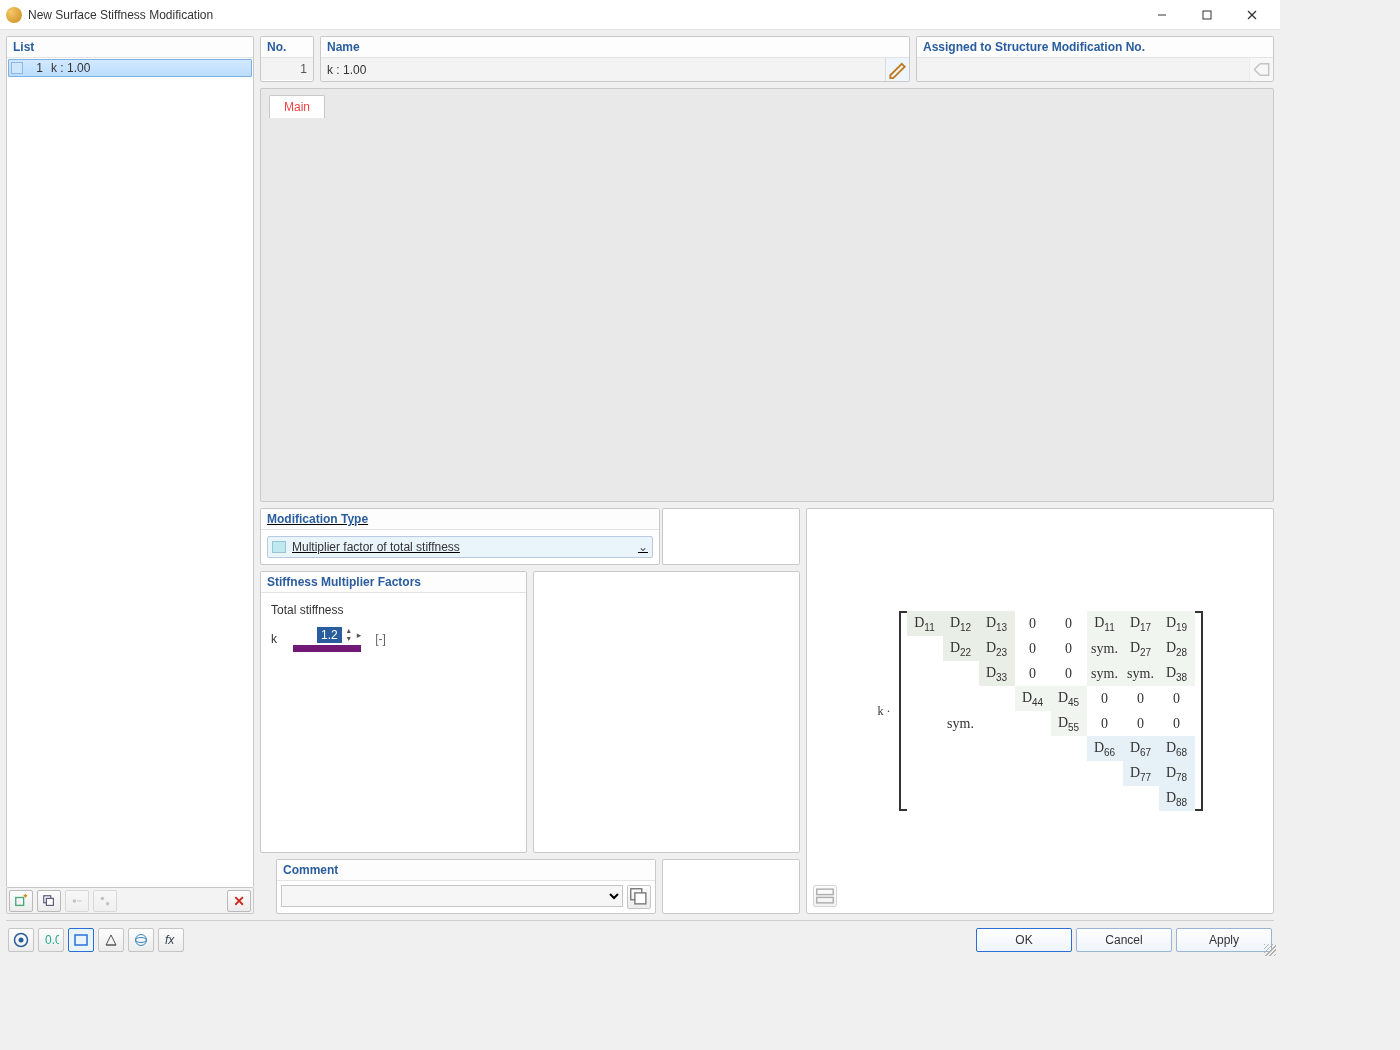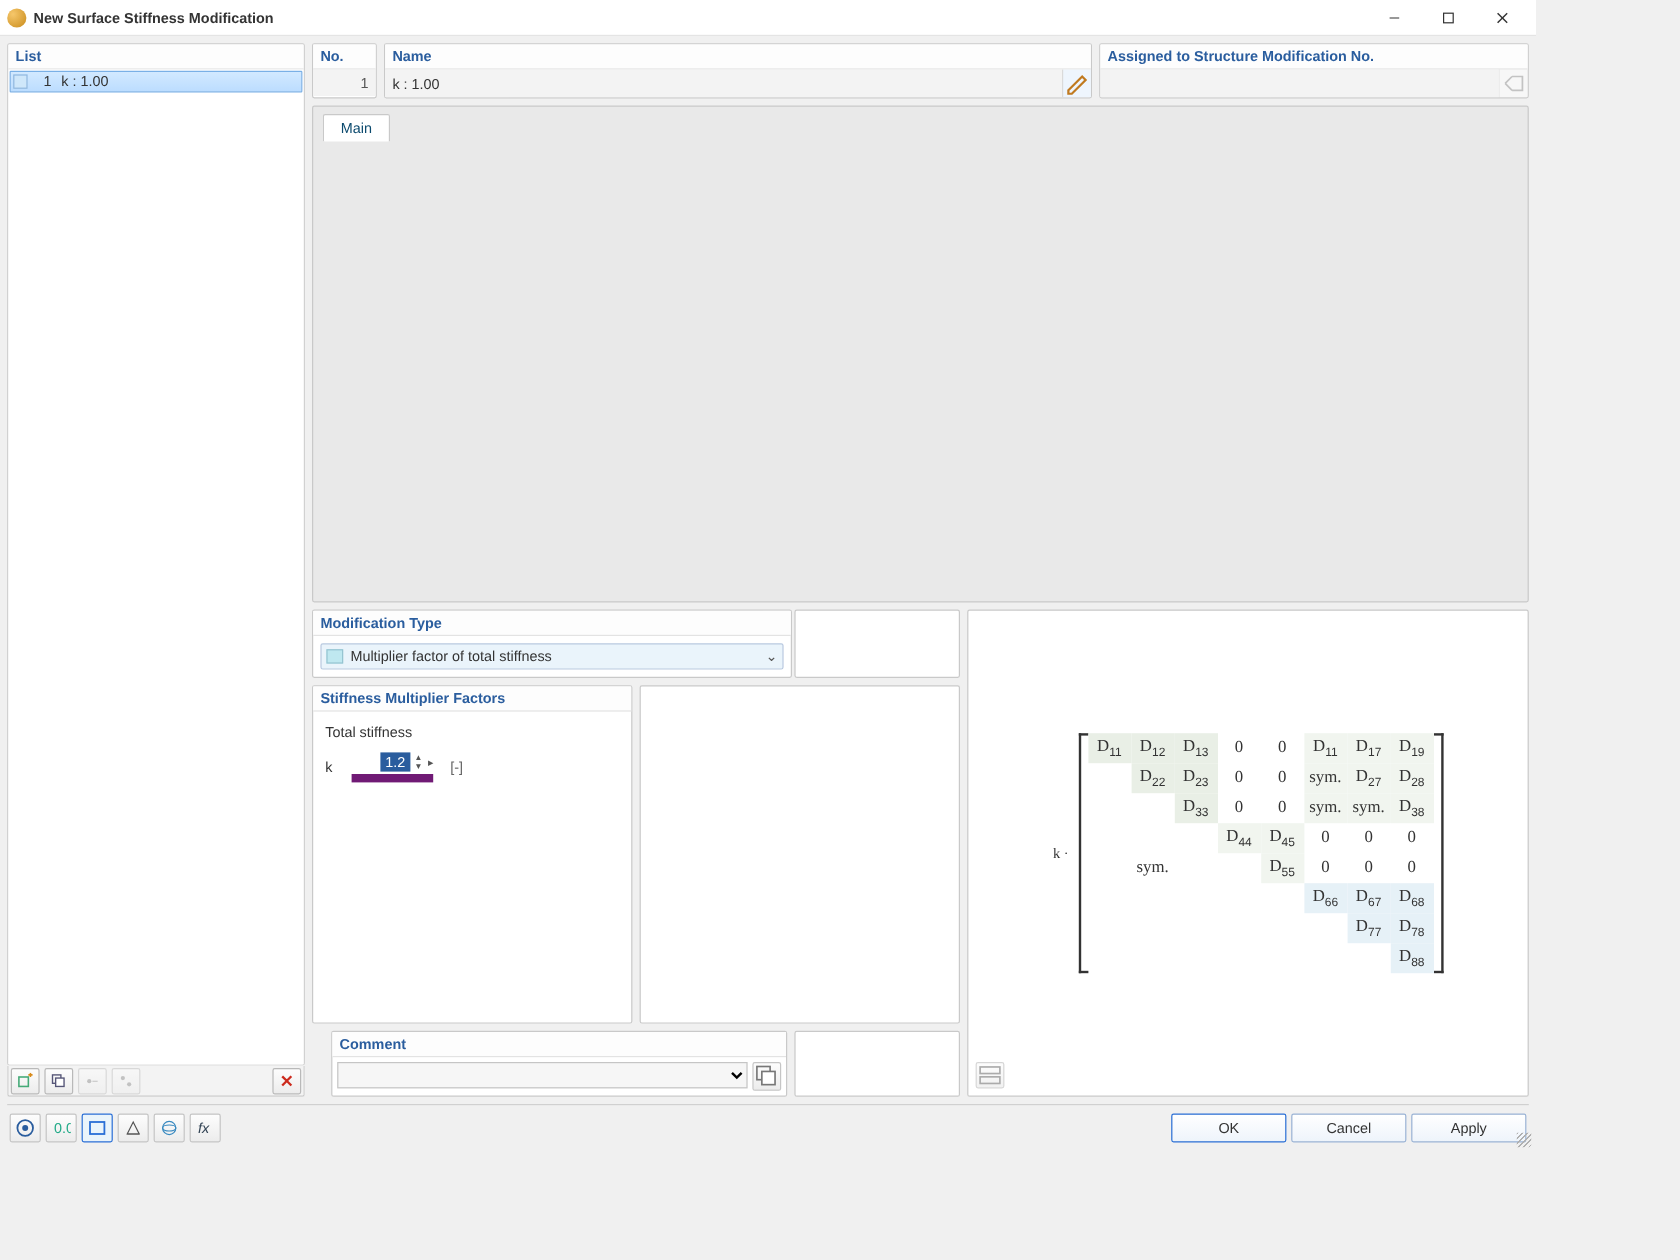--- a/index.html
+++ b/index.html
@@ -1,20 +1,20 @@
 <!DOCTYPE html>
 <html><head>
 <meta charset="utf-8">
 <style>
 * { box-sizing: border-box; margin: 0; padding: 0; font-family: "Segoe UI", Tahoma, sans-serif; font-size: 12px; }
 body { background: #f0f0f0; width: 1280px; height: 960px; overflow: hidden; position: relative; }
 
 .titlebar { height: 30px; background: #fff; border-bottom: 1px solid #e4e4e4; display: flex; align-items: center; padding: 0 6px; }
 .titlebar .app-icon { width: 16px; height: 16px; background: radial-gradient(circle at 30% 30%, #f6c76b, #c98b1a); border-radius: 50%; margin-right: 6px; }
-.titlebar .title { flex: 1; color: #333; font-weight: bold; }
+.titlebar .title { flex: 1; color: #333; }
 .titlebar .winbtns { display: flex; }
 .titlebar .winbtn { width: 45px; height: 30px; display: flex; align-items: center; justify-content: center; color: #333; }
 .winbtn svg { width: 10px; height: 10px; }
 
 .outer { position: absolute; top: 30px; bottom: 0; left: 0; right: 0; background: #f0f0f0; padding: 6px; display: flex; flex-direction: column; }
 
 .work { flex: 1; display: flex; gap: 6px; min-height: 0; }
 .col-left { width: 248px; display: flex; flex-direction: column; }
 .panel { background: #fff; border: 1px solid #c9c9c9; border-radius: 2px; }
 .panel-head { color: #2a5d9e; font-weight: 600; padding: 3px 6px; border-bottom: 1px solid #e3e3e3; background: #fdfdfd; }
@@ -37,21 +37,21 @@
 .no-box .val { padding: 4px 6px; text-align: right; background: #f3f3f3; color: #555; }
 .name-box { flex: 1; }
 .name-in { display: flex; }
 .name-in input { flex: 1; border: none; background: #f3f3f3; padding: 4px 6px; color: #333; outline: none; }
 .name-in .editbtn { width: 24px; border-left: 1px solid #dadada; background: #eef5fd; display:flex; align-items:center; justify-content:center; }
 .assign-box { width: 358px; }
 .assign-in { display: flex; }
 .assign-in input { flex: 1; border: none; background: #f3f3f3; padding: 4px 6px; }
 .assign-in .pickbtn { width: 24px; border-left: 1px solid #dadada; background: #f1f1f1; display:flex;align-items:center;justify-content:center; opacity: .5; }
 .tabs-area { background: #e9e9e9; border: 1px solid #c9c9c9; border-radius: 2px; padding-top: 6px; padding-left: 8px; height: 30px; flex: 1; }
-.tab { display: inline-block; background: #fff; border: 1px solid #c9c9c9; border-bottom: none; padding: 4px 14px; border-radius: 2px 2px 0 0; color: #0c4a6e; }
+.tab { display: inline-block; background: #fff; border: 1px solid #c9c9c9; border-bottom: none; padding: 4px 14px; border-radius: 2px 2px 0 0; color: #ef4444; }
 
 .mainrow { flex: 1; display: flex; gap: 6px; min-height: 0; }
 .leftmain { display: flex; flex-direction: column; gap: 6px; width: 540px; }
 .modtype .body { padding: 6px; }
 .sel { width: 100%; display: flex; align-items: center; border: 1px solid #b9c9e0; background: #eaf4fb; padding: 3px 4px; border-radius: 2px; }
 .sel .sw { width: 14px; height: 12px; background: #bfe8f0; border: 1px solid #96c4d1; margin-right: 6px; }
 .sel .txt { flex: 1; color: #333; }
 .sel .dd { color: #555; }
 .factors { flex: 1; }
 .factors .body { padding: 6px 10px; }
@@ -199,21 +199,21 @@
           </div>
         </div>
       </div>
 
       <div class="tabs-area">
         <div class="tab">Main</div>
       </div>
 
       <div class="mainrow">
         <div class="leftmain">
-          <div style="display:flex; gap:2px;">
+          <div style="display:flex; gap:2px;text-decoration:underline;">
             <div class="panel modtype" style="width:400px;">
               <div class="panel-head">Modification Type</div>
               <div class="body">
                 <div class="sel">
                   <div class="sw"></div>
                   <div class="txt">Multiplier factor of total stiffness</div>
                   <div class="dd">⌄</div>
                 </div>
               </div>
             </div>

